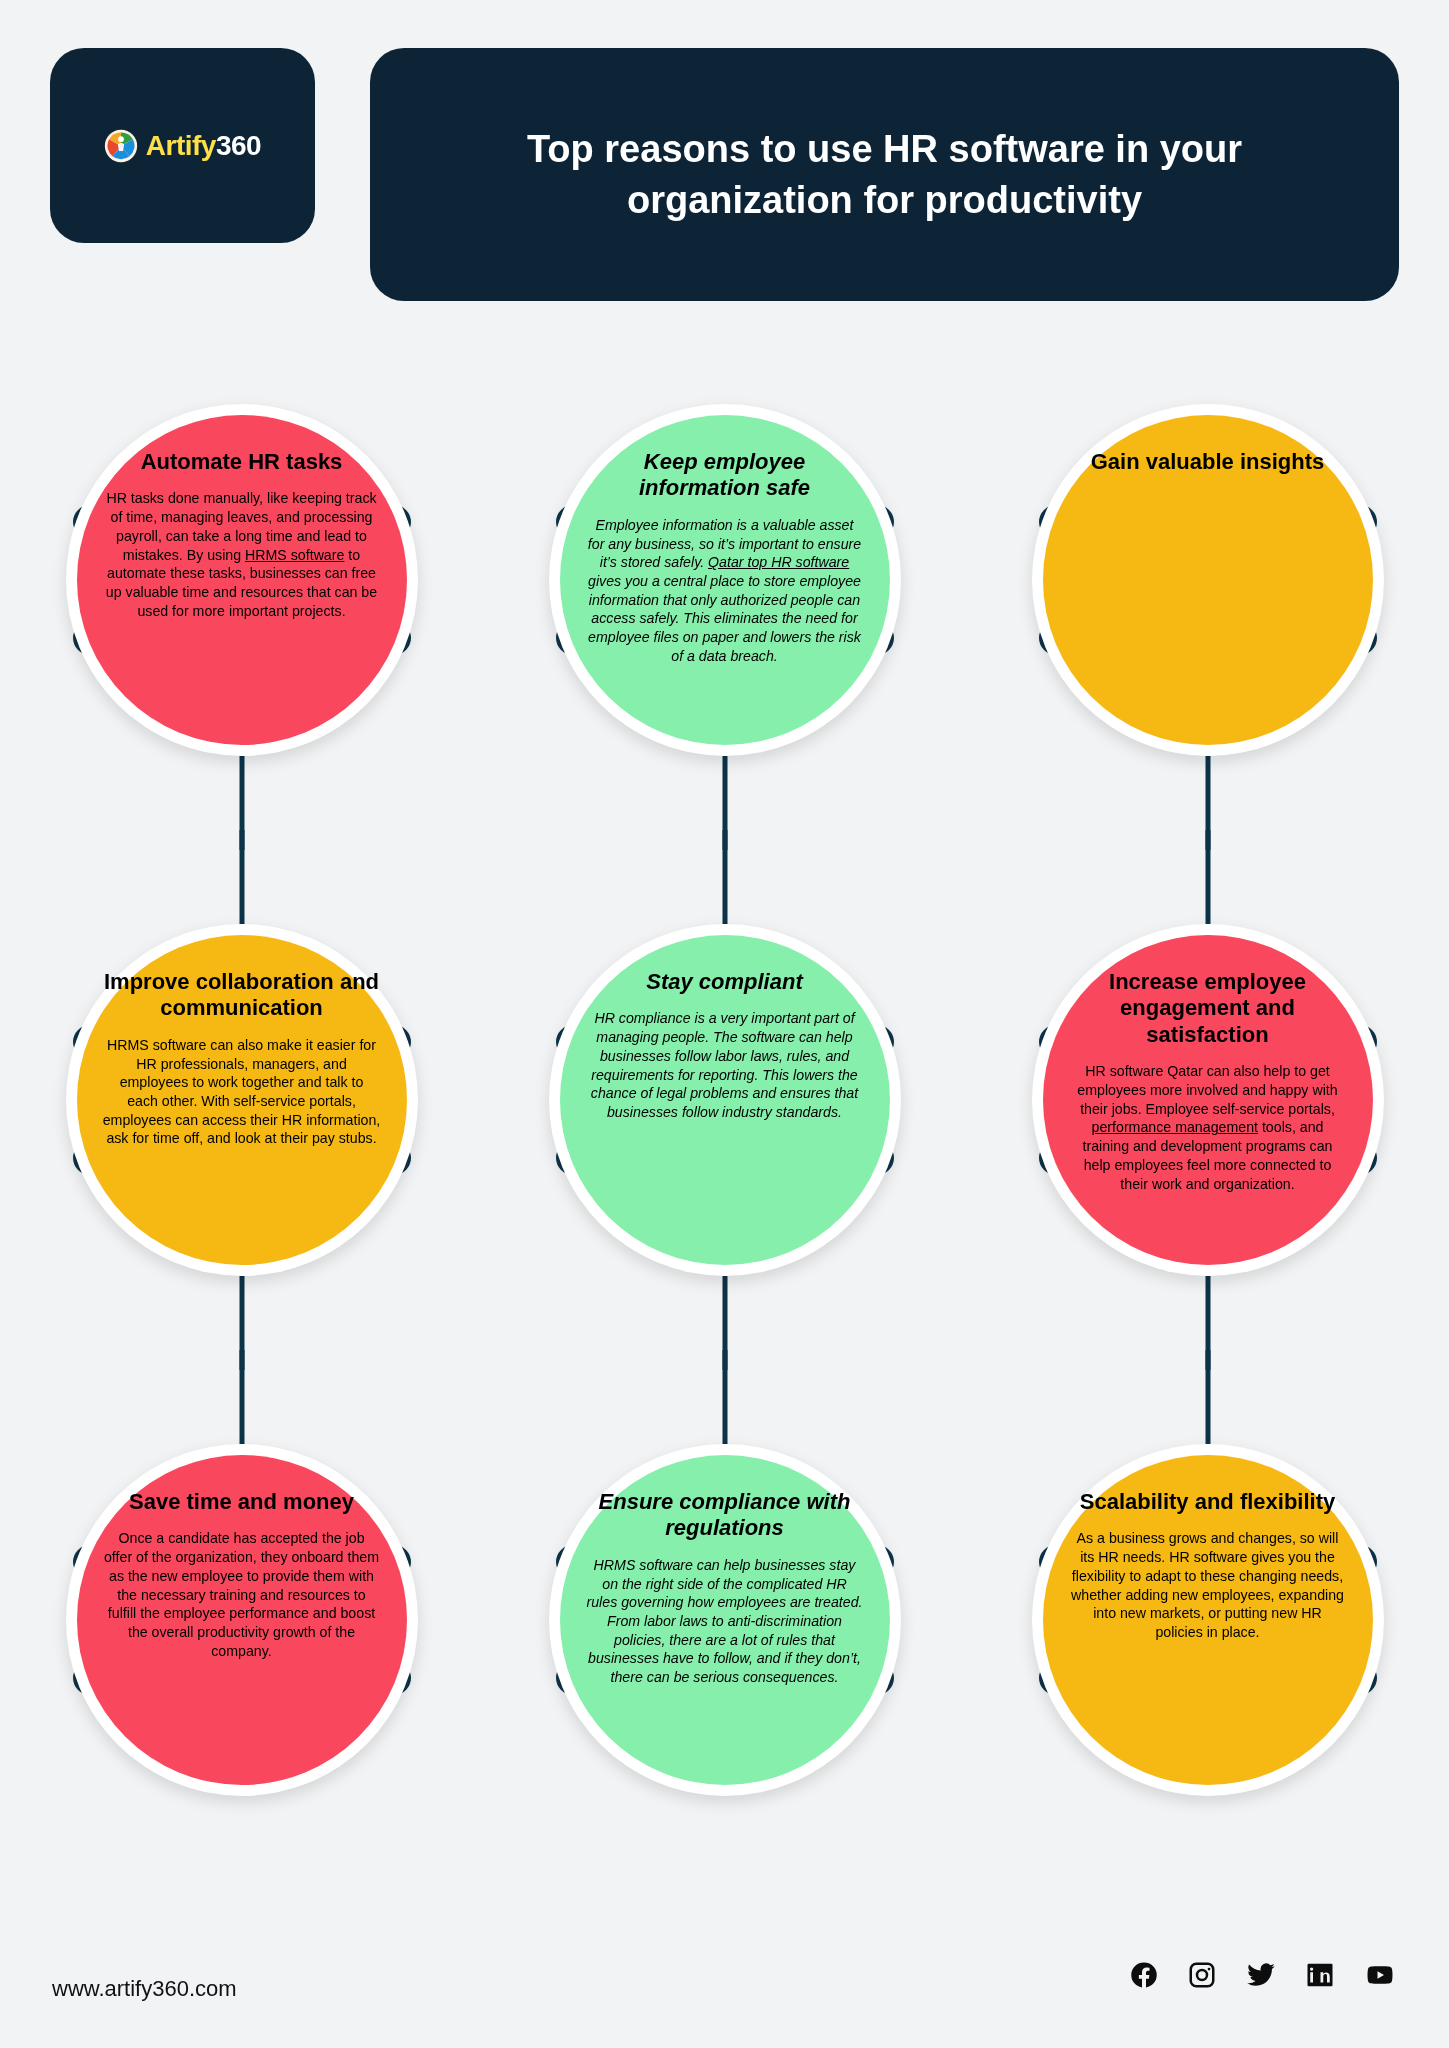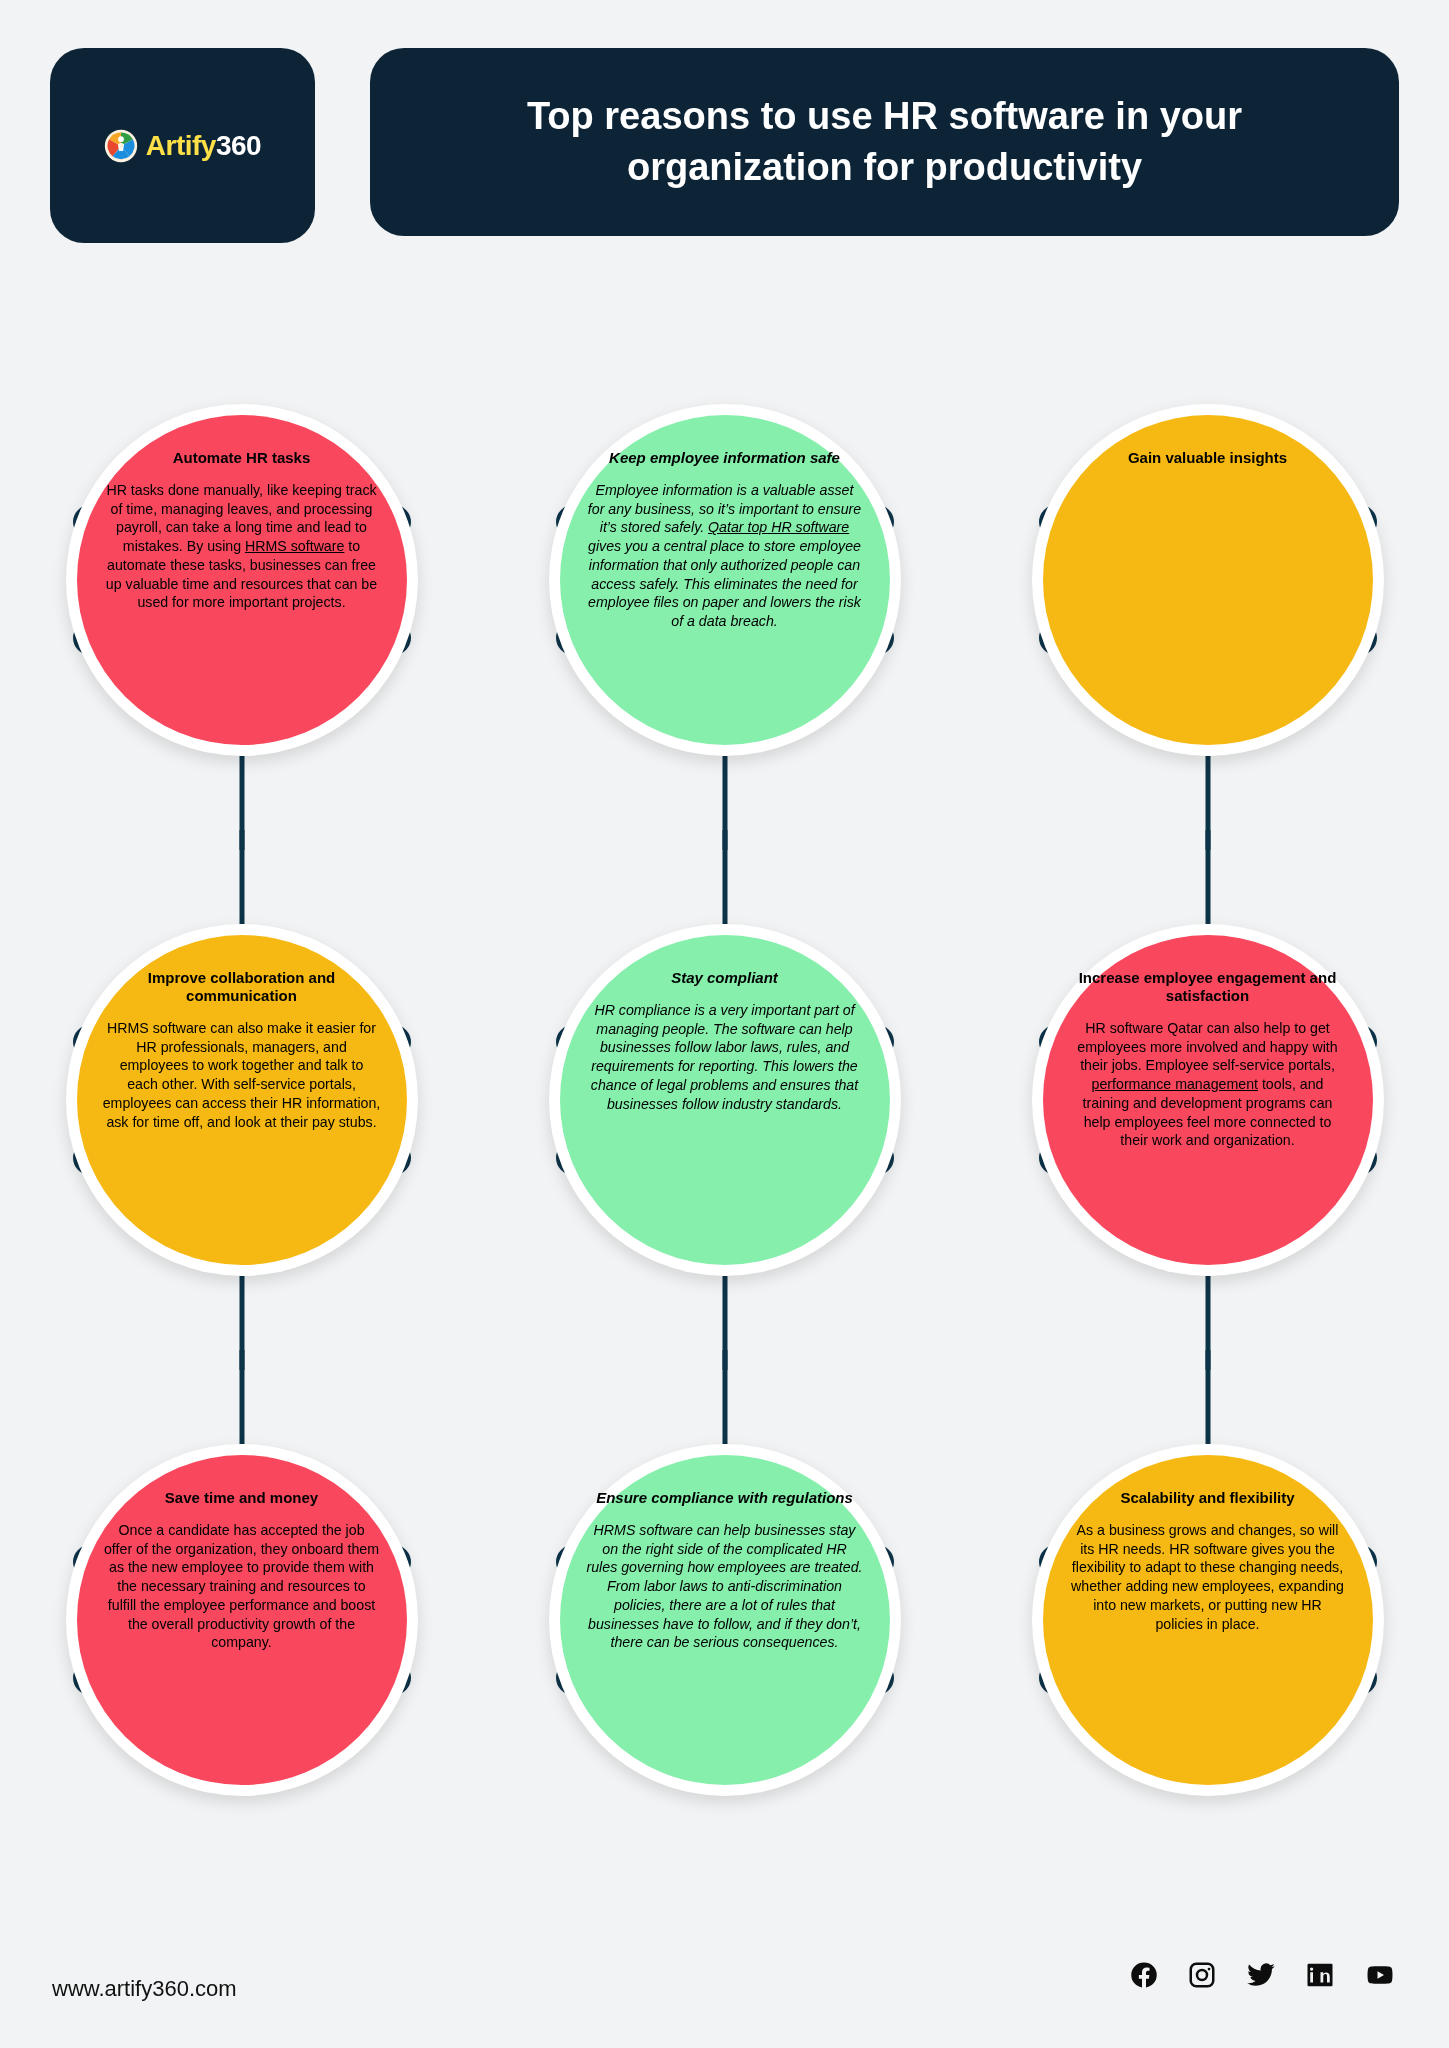--- a/index.html
+++ b/index.html
@@ -16,21 +16,21 @@
     background:#0d2437; border-radius:34px;
     display:flex; align-items:center; justify-content:center;
   }
   .logo-wrap { display:flex; align-items:center; gap:8px; }
   .logo-mark { width:34px; height:34px; position:relative; flex:none; }
   .logo-text { font-size:28px; font-weight:bold; letter-spacing:-0.5px; line-height:1; }
   .logo-text .a { color:#fde047; }
   .logo-text .n { color:#ffffff;margin-top:29px; }
 
   .title-box {
-    position:absolute; left:370px; top:0; width:1029px; height:188px;
+    position:absolute; left:370px; top:0; width:1029px; height:253px;
     background:#0d2437; border-radius:34px;
     display:flex; align-items:center; justify-content:center; padding:0 60px;
   }
   .title-box h1 {
     color:#ffffff; font-size:38px; line-height:1.34; text-align:center;
     font-weight:bold;
   }
 
   
   .grid { position:absolute; top:320px; left:0; width:1449px; height:1560px; }
@@ -55,21 +55,21 @@
     width:330px; height:330px; border-radius:50%;
     display:flex; flex-direction:column; align-items:center; justify-content:flex-start;
     padding:34px 26px 20px;
     text-align:center;
   }
   .disc.red    { background:#f9485e; }
   .disc.green  { background:#86efac;font-style:italic; }
   .disc.yellow { background:#f6b812; }
 
   .card-title {
-    font-size:15px; font-weight:bold; color:#000000; line-height:1.2;
+    font-size:22px; font-weight:bold; color:#000000; line-height:1.2;
     margin-bottom:14px; max-width:290px;
   }
   .card-body {
     font-size:14.2px; color:#000000; line-height:1.32; max-width:300px;
   }
   .card-body u { text-decoration:underline; }
 
   
   .footer { position:absolute; left:0; bottom:0; width:1449px; height:120px; }
   .site-url {

